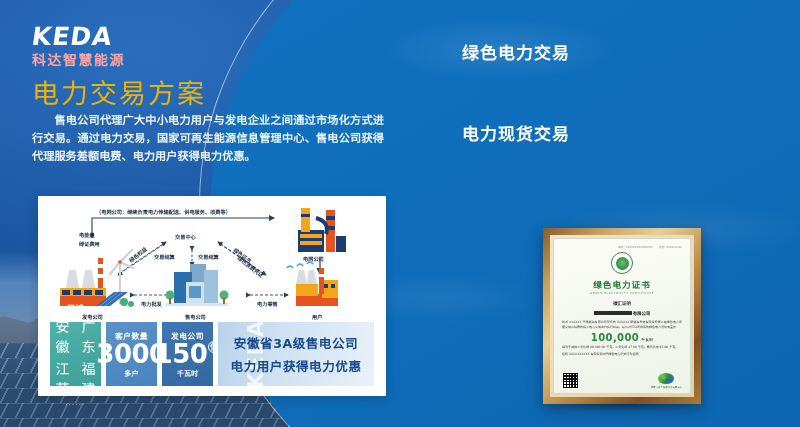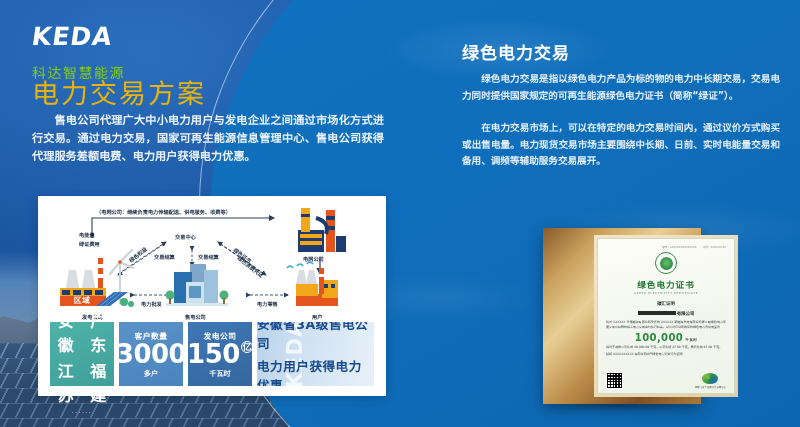--- a/index.html
+++ b/index.html
@@ -90,21 +90,21 @@
   }
 
   
   .logo { position: absolute; left: 32px; top: 24px; }
   .logo .mark {
     font-size: 25px; font-weight: 700; color: #ffffff;
     letter-spacing: 1px; line-height: 1; font-family: "DejaVu Sans", sans-serif;
     transform: skewX(-8deg);
   }
   .logo .cn {
-    margin-top: 17px; font-size: 14px; font-weight: 400; color: #84cc16;
+    margin-top: 4px; font-size: 14px; font-weight: 700; color: #fca5a5;
     letter-spacing: 1.5px; line-height: 1;
   }
 
   
   .headline {
     position: absolute; left: 32px; top: 72px;
     font-size: 27px; font-weight: 400; color: #eab308; letter-spacing: 2px;
   }
   .intro {
     position: absolute; left: 32px; top: 112px; width: 352px;
@@ -129,31 +129,31 @@
   }
   .dlabel.rot-a { transform: rotate(-38deg); transform-origin: left center; }
   .dlabel.rot-b { transform: rotate(38deg); transform-origin: left center; }
 
   
   .stats {
     position: absolute; left: 12px; bottom: 10px;
     width: 324px; height: 64px; display: flex; gap: 5px;
   }
   .stat {
-    width: 64px; color: #fff; text-align: center;
+    width: 51px; color: #fff; text-align: center;
     display: flex; flex-direction: column; align-items: center; justify-content: center;
     padding: 4px 2px;
   }
   .stat .cap { font-size: 7.8px; font-weight: 700; letter-spacing: .5px; }
   .stat .big { font-size: 26px; font-weight: 700; line-height: 1.05; letter-spacing: -.5px; }
   .stat .sub { font-size: 7.2px; font-weight: 700; opacity: .95; }
   .stat.region { background: linear-gradient(160deg,#4fb3a9 0%, #3f9f9a 100%); }
   .stat.region .grid2 {
     display: grid; grid-template-columns: auto auto; gap: 2px 5px;
-    font-size: 16px; font-weight: 700; margin-top: 3px;
+    font-size: 14px; font-weight: 400; margin-top: 3px;
   }
   .stat.region .dots { font-size: 6px; letter-spacing: 1.5px; opacity: .8; margin-top: 1px; }
   .stat.customers { background: linear-gradient(160deg,#5a92c8 0%, #4a84bd 100%); }
   .stat.volume { background: linear-gradient(160deg,#3f77b5 0%, #34679f 100%); }
   .stat .unitwrap { display: flex; gap: 1px; }
   .stat .unit {
     font-size: 9px; font-weight: 700; border: 1px solid #fff; border-radius: 50%;
     width: 12px; height: 12px; display: flex; align-items: center; justify-content: center;
     margin-bottom: 3px;
   }
@@ -186,21 +186,20 @@
   .cert-wrap { position: absolute; left: 543px; top: 228px; width: 158px; height: 176px; }
   .frame {
     position: absolute; inset: 0;
     background: linear-gradient(135deg,#8a5a2b 0%, #c9a05c 18%, #e8cf95 36%, #b98a46 58%, #7d4f26 80%, #a87a3c 100%);
     padding: 7px; box-shadow: 0 5px 14px rgba(0,0,0,.35);
   }
   .frame-inner {
     width: 100%; height: 100%;
     background: linear-gradient(135deg,#f3e6c8 0%, #e3cfa4 100%);
     padding: 3px;
-    margin-left: 44px;
   }
   .paper {
     width: 100%; height: 100%;
     background: linear-gradient(170deg,#fdfdf8 0%, #f3f6ef 55%, #eef3e7 100%);
     border: 1px solid #cfd9c4;
     position: relative; overflow: hidden;
     display: flex; flex-direction: column; align-items: center;
     padding: 6px 8px 4px;
   }
   .paper .ptop {
@@ -442,25 +441,24 @@
       <div class="badges">
         <div class="ghost">KEDA</div>
         <div class="line">安徽省3A级售电公司</div>
         <div class="line">电力用户获得电力优惠</div>
       </div>
     </div>
   </div>
 
   <div class="sec" id="sec-green">
     <h2>绿色电力交易</h2>
-    <p>绿色电力交易是指以绿色电力产品为标的物的电力中长期交易，交易电力同时提供国家规定的可再生能源绿色电力证书（简称“绿证”）。</p>
   </div>
 
   <div class="sec" id="sec-spot">
-    <p>在电力交易市场上，可以在特定的电力交易时间内，通过议价方式购买或出售电量。电力现货交易市场主要围绕中长期、日前、实时电能量交易和备用、调频等辅助服务交易展开。</p>
+    <h2>电力现货交易</h2>
   </div>
 
   <div class="cert-shadow"></div>
   <div class="cert-wrap">
     <div class="frame">
       <div class="frame-inner">
         <div class="paper">
           <div class="ptop">
             <span>编号：XXXXXXXXXXXXXXX</span>
             <span>日期：XXXX-XX-XX</span>

